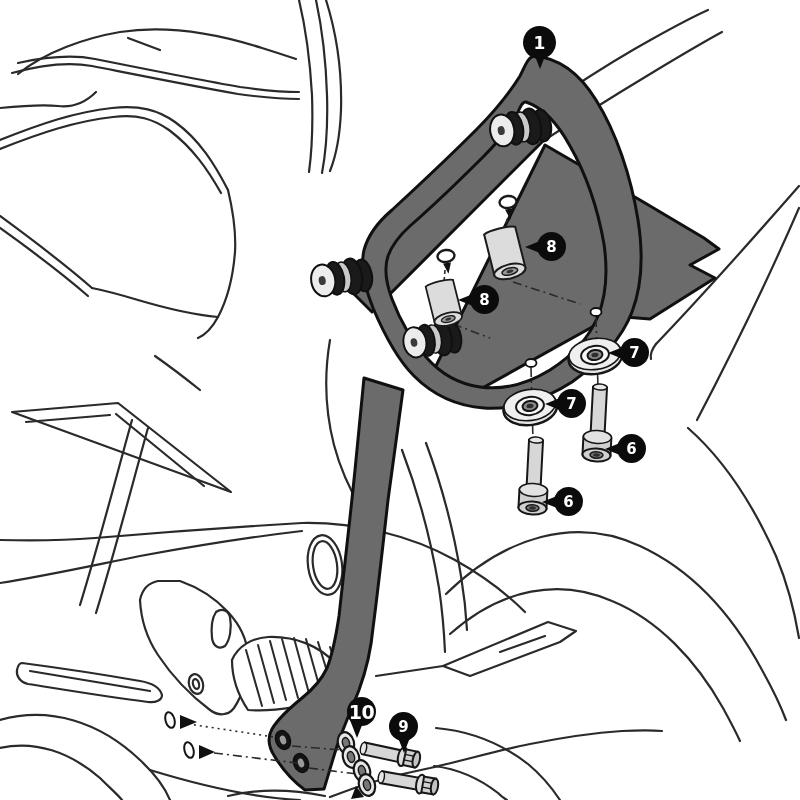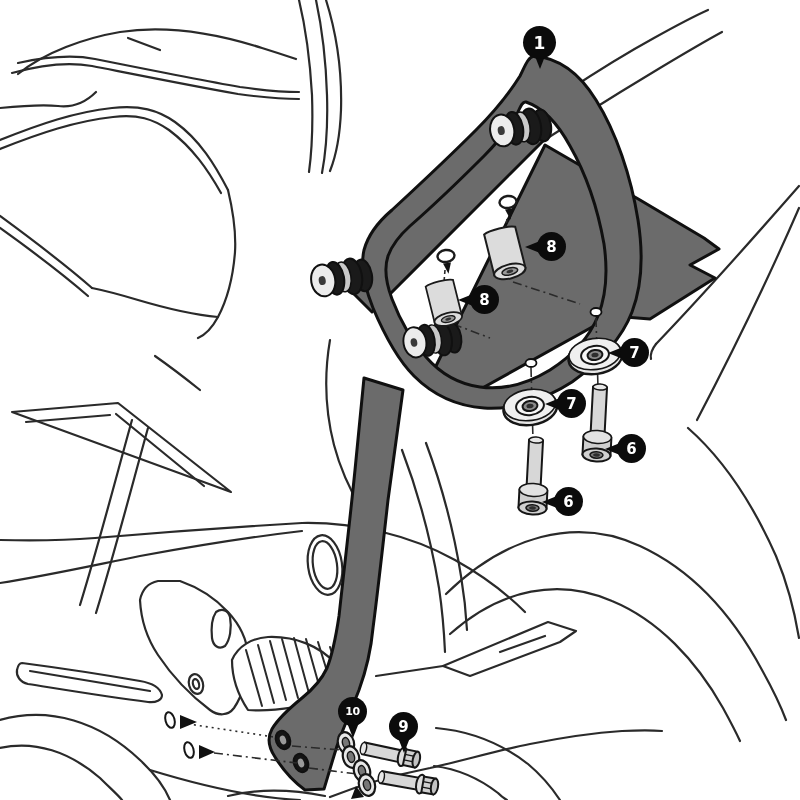--- a/index.html
+++ b/index.html
@@ -5,21 +5,21 @@
   html,body{margin:0;padding:0;background:#ffffff;}
   body{width:800px;height:800px;overflow:hidden;font-family:"DejaVu Sans","Liberation Sans",sans-serif;}
   #stage{position:relative;width:800px;height:800px;background:#ffffff;}
   #stage svg{position:absolute;left:0;top:0;}
   .callout{position:absolute;z-index:12;}
   .bubble{position:relative;z-index:2;background:#0b0b0b;border-radius:50%;
           display:flex;align-items:center;justify-content:center;
           color:#ffffff;font-weight:bold;}
   .size-lg .bubble{width:33px;height:33px;font-size:17px;}
   .size-md .bubble{width:29px;height:29px;font-size:15px;}
-  .size-md.two-digit .bubble{font-size:11px;letter-spacing:-0.5px;}
+  .size-md.two-digit .bubble{font-size:19px;letter-spacing:-0.5px;margin-left:9px;}
   .tail{position:absolute;z-index:1;width:0;height:0;}
   .pin-down .tail{left:50%;top:62%;transform:translateX(-50%);
      border-left:9px solid transparent;border-right:9px solid transparent;
      border-top:23px solid #0b0b0b;}
   .point-left .tail{right:72%;top:50%;transform:translateY(-50%);
      border-top:8px solid transparent;border-bottom:8px solid transparent;
      border-right:20px solid #0b0b0b;}
 </style>
 </head>
 <body>

